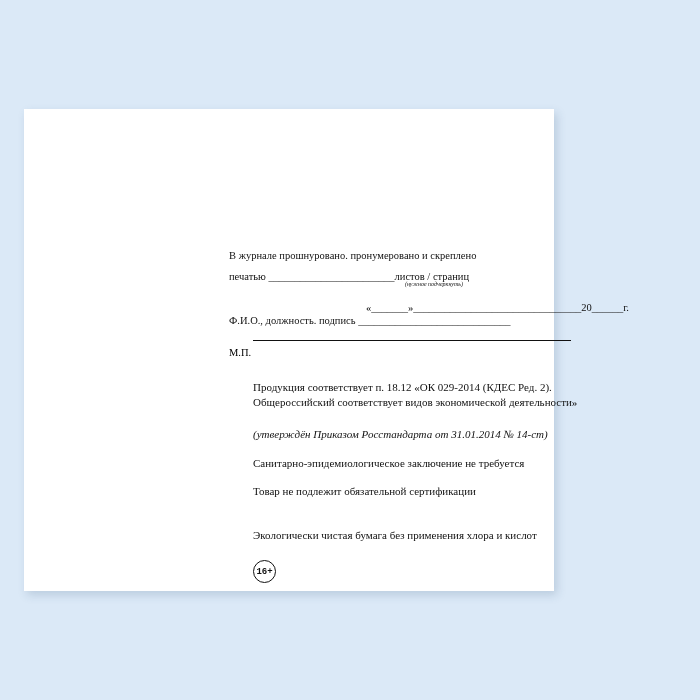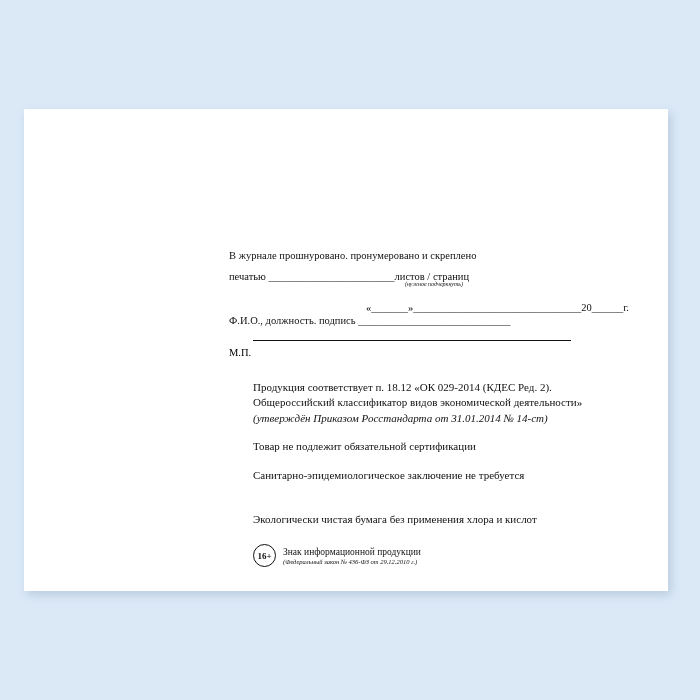--- a/index.html
+++ b/index.html
@@ -15,21 +15,21 @@
   }
   #page-wrap {
     position: relative;
     width: 700px;
     height: 700px;
   }
   .paper {
     position: absolute;
     left: 24px;
     top: 109px;
-    width: 644px;
+    width: 530px;
     height: 482px;
     background: #ffffff;
     box-shadow: 3px 4px 9px rgba(40, 70, 110, 0.18);
   }
   .content {
     position: absolute;
     left: 205px;
     top: 140px;
     width: 400px;
   }
@@ -62,41 +62,41 @@
     height: 1px;
     margin-top: 11px;
     width: 318px;
     margin-left: 24px;
   }
   .block2 {
     margin-top: 22px;
     margin-left: 24px;
   }
   .block2 .line { font-size: 11px; line-height: 1.45; }
-  .block2 .ital { font-style: italic; }
+  .block2 .ital { font-style: italic; margin-top: 16px; }
   .sep { margin-top: 13px; }
   .sep2 { margin-top: 12px; }
   .sep3 { margin-top: 28px; }
   .age-row {
     display: flex;
     align-items: center;
     margin-top: 16px;
     margin-left: 24px;
   }
   .age-badge {
     width: 21px;
     height: 21px;
     border: 1.6px solid #111;
     border-radius: 50%;
     display: flex;
     align-items: center;
     justify-content: center;
     font-size: 9px;
     font-weight: bold;
-    font-family: Liberation Serif, serif;
+    font-family: Liberation Mono, monospace;
     color: #111;
     flex: 0 0 auto;
   }
   .age-text {
     margin-left: 7px;
     font-size: 9.5px;
     color: #111;
   }
   .age-text .law {
     display: block;
@@ -120,31 +120,27 @@
       <div class="line row-gap-2">«_______»________________________________20______г.</div>
 
       <div class="line row-gap-3">Ф.И.О., должность. подпись _____________________________</div>
 
       <div class="longrule"></div>
 
       <div class="mp">М.П.</div>
 
       <div class="block2">
         <div class="line">Продукция соответствует п. 18.12 «ОК 029-2014 (КДЕС Ред. 2).</div>
-        <div class="line">Общероссийский классификатор видов экономической деятельности»</div>
+        <div class="line">Общероссийский соответствует видов экономической деятельности»</div>
         <div class="line ital">(утверждён Приказом Росстандарта от 31.01.2014 № 14-ст)</div>
 
+        <div class="line sep">Санитарно-эпидемиологическое заключение не требуется</div>
         <div class="line sep2">Товар не подлежит обязательной сертификации</div>
-        <div class="line sep">Санитарно-эпидемиологическое заключение не требуется</div>
         <div class="line sep3">Экологически чистая бумага без применения хлора и кислот</div>
       </div>
 
       <div class="age-row">
         <div class="age-badge">16+</div>
-        <div class="age-text">
-          <span>Знак информационной продукции</span>
-          <span class="law">(Федеральный закон № 436-ФЗ от 29.12.2010 г.)</span>
-        </div>
       </div>
 
     </div>
   </div>
 </div>
 
 </body></html>

